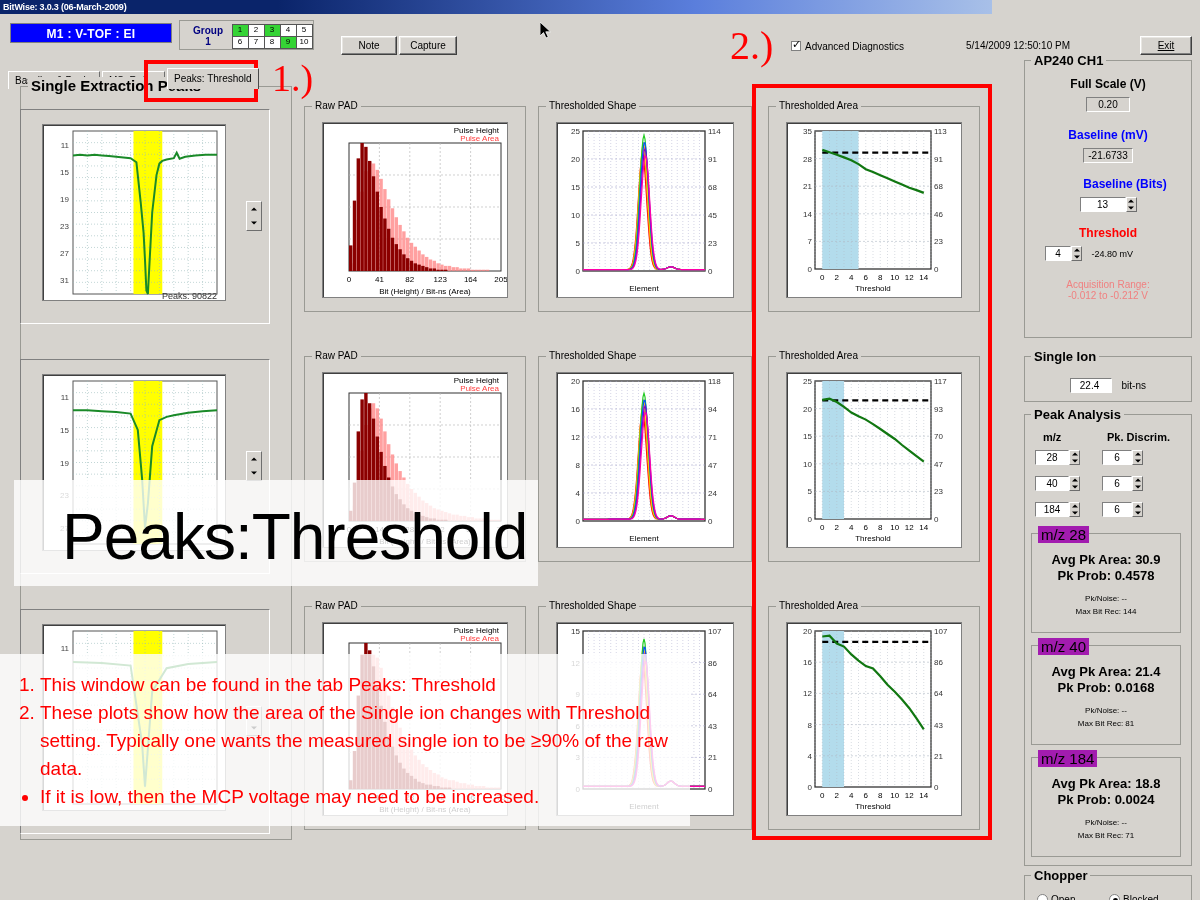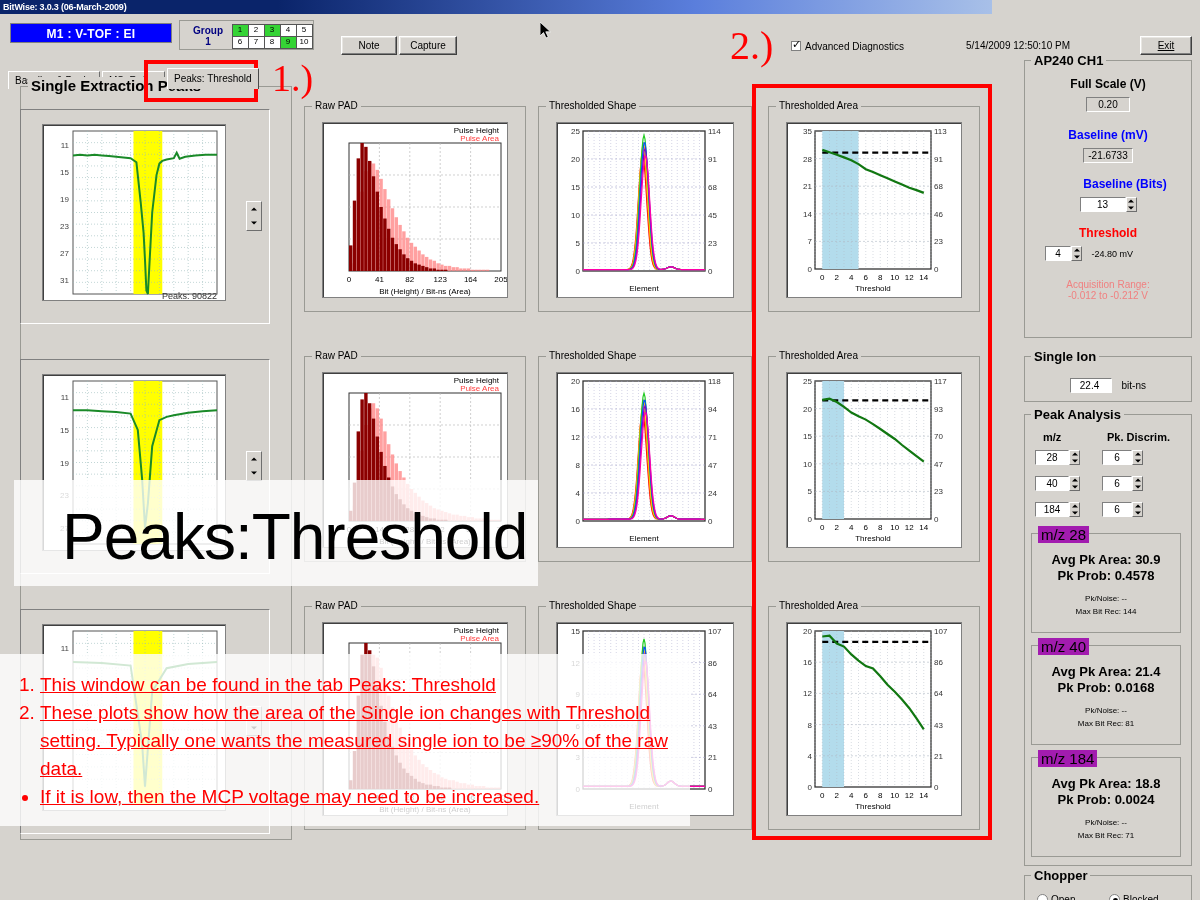--- a/index.html
+++ b/index.html
@@ -183,21 +183,21 @@
   #overlay-title{
     position:absolute; left:62px; top:486px;
     font-size:64px; color:#000; letter-spacing:-1px;
   }
   #overlay-text-bg{
     position:absolute; left:0px; top:640px; width:690px; height:172px;
     background:rgba(255,255,255,0.80);
   }
   #overlay-text{
     position:absolute; left:14px; top:657px; width:670px;
-    color:#ff0000; font-size:19px; line-height:28px;text-decoration:underline;
+    color:#ff0000; font-size:19px; line-height:28px;
   }
   #overlay-text ol, #overlay-text ul{ margin:0; padding-left:26px; }
   #overlay-text li{ margin:0; }
   #overlay-text ul{ list-style:disc; }
 
   #cursor{ position:absolute; left:540px; top:8px; width:14px; height:18px; }
 </style>
 </head>
 <body>
 

